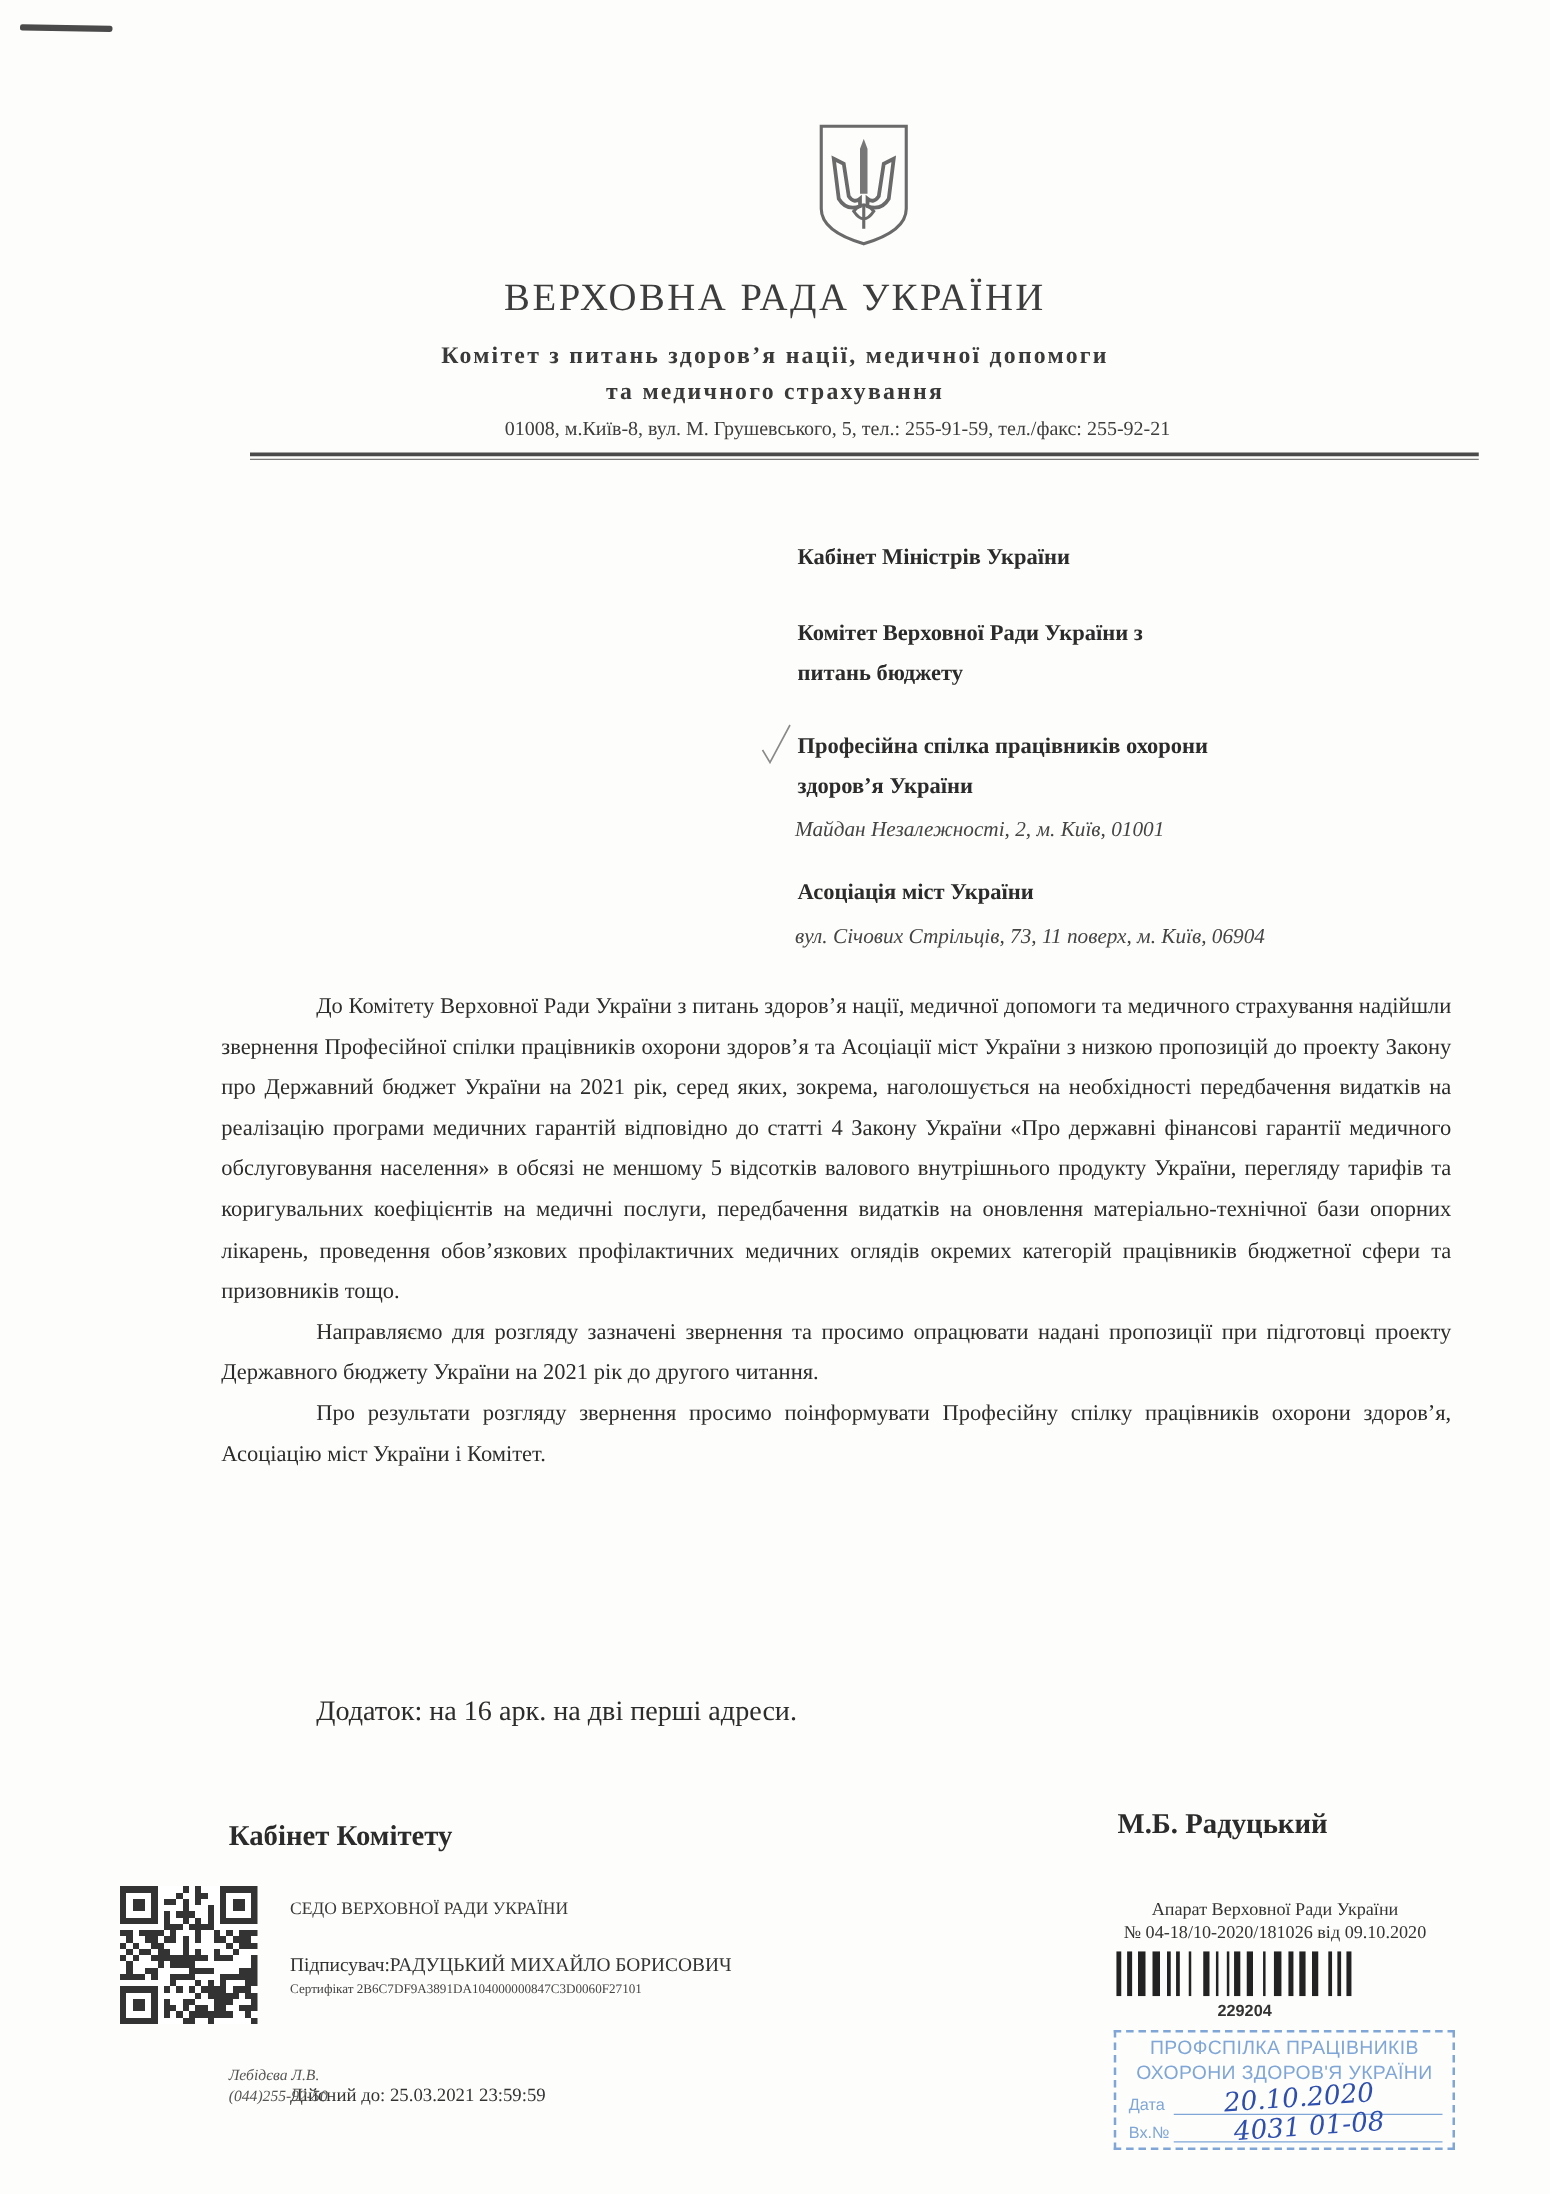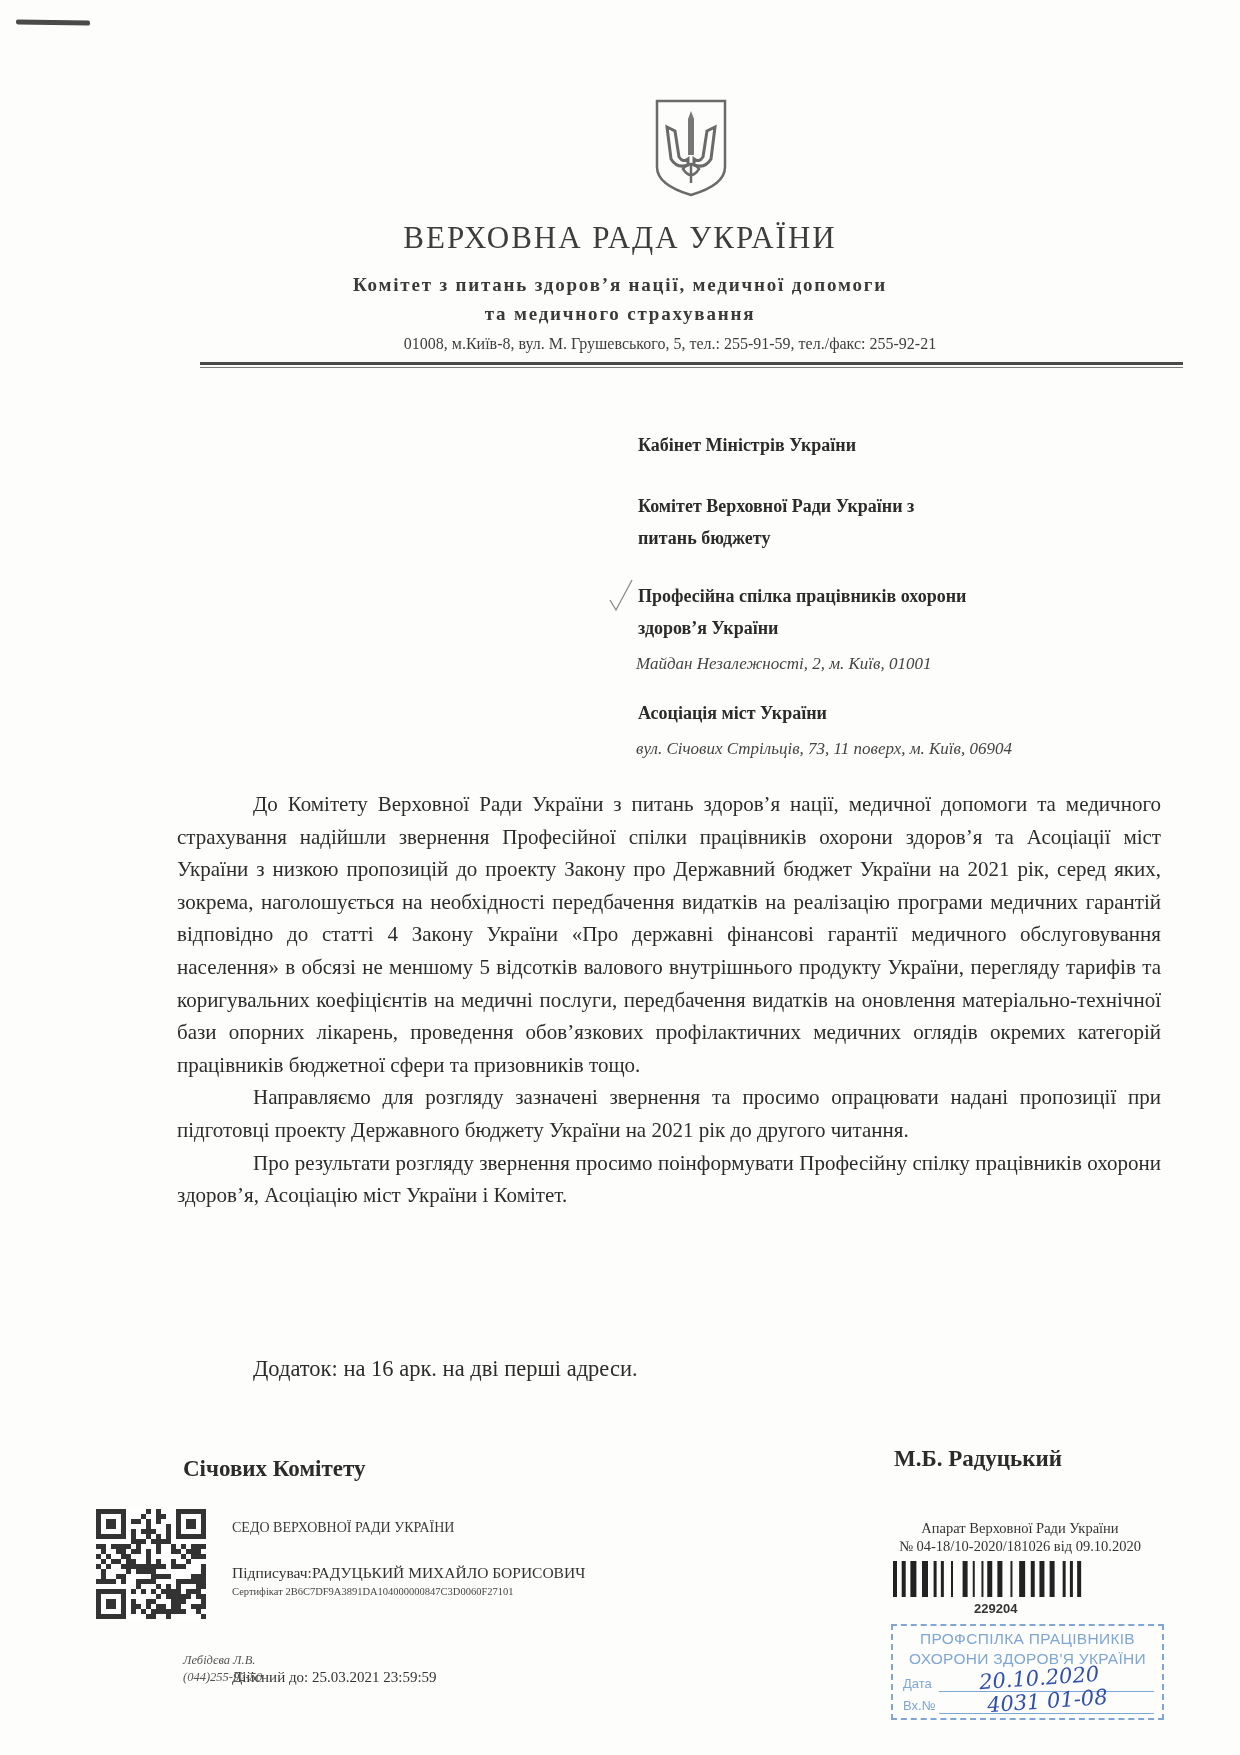--- a/index.html
+++ b/index.html
@@ -12,21 +12,21 @@
   .staple { left: 16px; top: 20px; width: 74px; height: 5px; background: #4a4a4a; border-radius: 2px; transform: rotate(1deg); }
   .crest { left: 653px; top: 97px; width: 76px; height: 102px; }
   .org-title { left: 0; width: 1240px; top: 220px; text-align: center; font-size: 31px; letter-spacing: 2px; color: #3d3d3d; }
   .committee { left: 0; width: 1240px; top: 270px; text-align: center; font-size: 19px; font-weight: bold; letter-spacing: 1.8px; line-height: 29px; color: #3a3a3a; }
   .address { left: 0; width: 1240px; top: 335px; text-align: center; font-size: 16px; color: #3d3d3d; padding-left: 100px; box-sizing: border-box; }
   .rule1 { left: 200px; width: 983px; top: 362px; height: 3px; background: #4a4a4a; }
   .rule2 { left: 200px; width: 983px; top: 367px; height: 1px; background: #7a7a7a; }
   .recip { left: 638px; width: 520px; font-size: 18px; font-weight: bold; line-height: 32px; color: #2b2b2b; }
   .recip-addr { left: 636px; font-size: 17px; font-style: italic; color: #444; }
   .check { left: 608px; top: 578px; width: 26px; height: 34px; }
-  .body-text { left: 177px; width: 984px; font-size: 21px; line-height: 32.6px; text-align: justify; color: #2c2c2c; }
+  .body-text { left: 177px; width: 984px; font-size: 18px; line-height: 32.6px; text-align: justify; color: #2c2c2c; }
   .body-text p { margin: 0; text-indent: 76px; }
   .annex { left: 253px; top: 1356px; font-size: 22.5px; color: #2c2c2c; }
   .sign-left { left: 183px; top: 1456px; font-size: 23px; font-weight: bold; color: #2b2b2b; }
   .sign-right { left: 894px; top: 1446px; font-size: 23px; font-weight: bold; color: #2b2b2b; }
   .qr { left: 96px; top: 1508px; width: 110px; height: 112px; }
   .sedo { left: 232px; top: 1520px; font-size: 14px; color: #3a3a3a; }
   .signer { left: 232px; top: 1564px; font-size: 15.5px; color: #333; }
   .cert { left: 232px; top: 1586px; font-size: 10.5px; color: #444; }
   .valid { left: 232px; top: 1669px; font-size: 15px; color: #333; }
   .exec { left: 183px; top: 1652px; font-size: 12.5px; font-style: italic; color: #555; line-height: 17px; }
@@ -79,21 +79,21 @@
 <div class="abs recip" style="top:697px">Асоціація міст України</div>
 <div class="abs recip-addr" style="top:739px">вул. Січових Стрільців, 73, 11 поверх, м. Київ, 06904</div>
 
 <div class="abs body-text" style="top:788px">
   <p>До Комітету Верховної Ради України з питань здоров’я нації, медичної допомоги та медичного страхування надійшли звернення Професійної спілки працівників охорони здоров’я та Асоціації міст України з низкою пропозицій до проекту Закону про Державний бюджет України на 2021 рік, серед яких, зокрема, наголошується на необхідності передбачення видатків на реалізацію програми медичних гарантій відповідно до статті 4 Закону України «Про державні фінансові гарантії медичного обслуговування населення» в обсязі не меншому 5 відсотків валового внутрішнього продукту України, перегляду тарифів та коригувальних коефіцієнтів на медичні послуги, передбачення видатків на оновлення матеріально-технічної бази опорних лікарень, проведення обов’язкових профілактичних медичних оглядів окремих категорій працівників бюджетної сфери та призовників тощо.</p>
   <p>Направляємо для розгляду зазначені звернення та просимо опрацювати надані пропозиції при підготовці проекту Державного бюджету України на 2021 рік до другого читання.</p>
   <p>Про результати розгляду звернення просимо поінформувати Професійну спілку працівників охорони здоров’я, Асоціацію міст України і Комітет.</p>
 </div>
 <div class="abs annex">Додаток: на 16 арк. на дві перші адреси.</div>
 
-<div class="abs sign-left">Січових Комітету</div>
+<div class="abs sign-left">Кабінет Комітету</div>
 <div class="abs sign-right">М.Б. Радуцький</div>
 
 <svg class="abs qr" viewBox="0 0 22 22" shape-rendering="crispEdges">
   <rect x="0" y="0" width="22" height="22" fill="#fff"></rect>
   <g id="qr-cells" fill="#333">
       <rect x="10" y="0" width="1" height="1"></rect>
       <rect x="12" y="0" width="1" height="1"></rect>
       <rect x="9" y="1" width="1" height="1"></rect>
       <rect x="12" y="1" width="1" height="1"></rect>
       <rect x="13" y="1" width="1" height="1"></rect>

